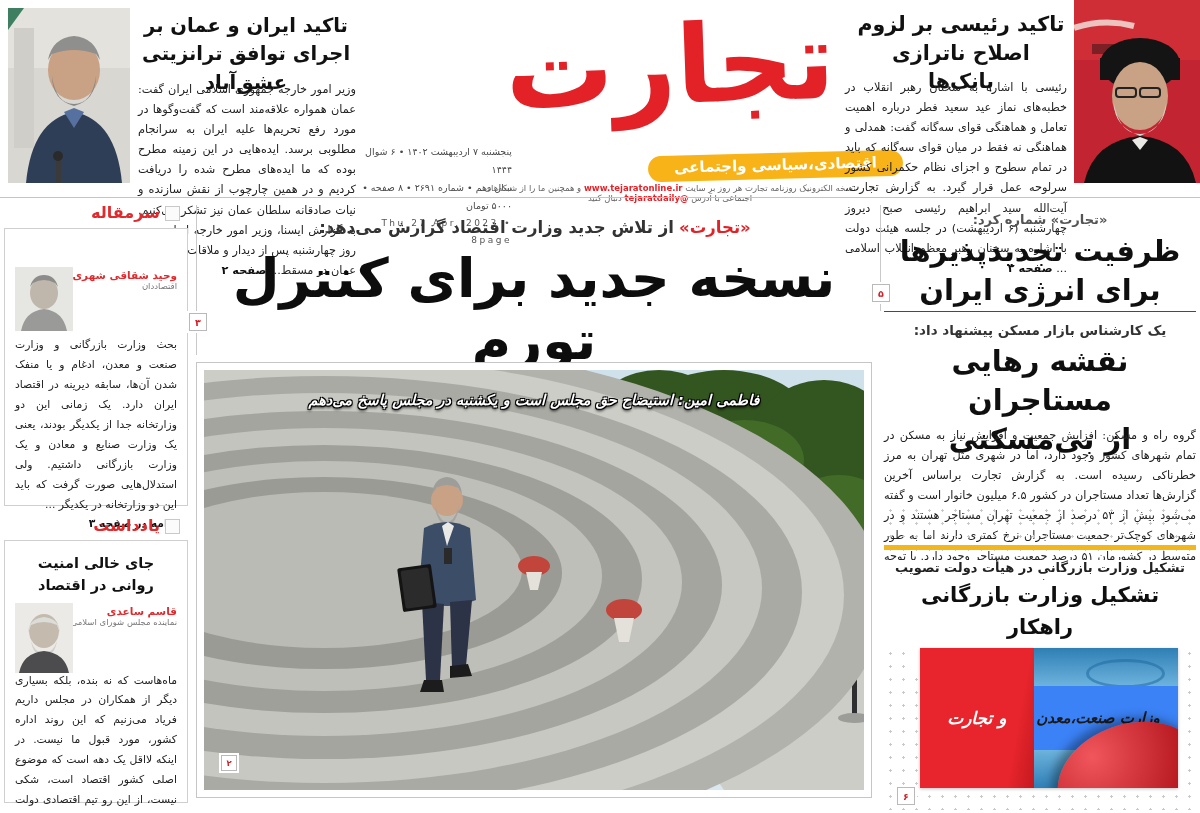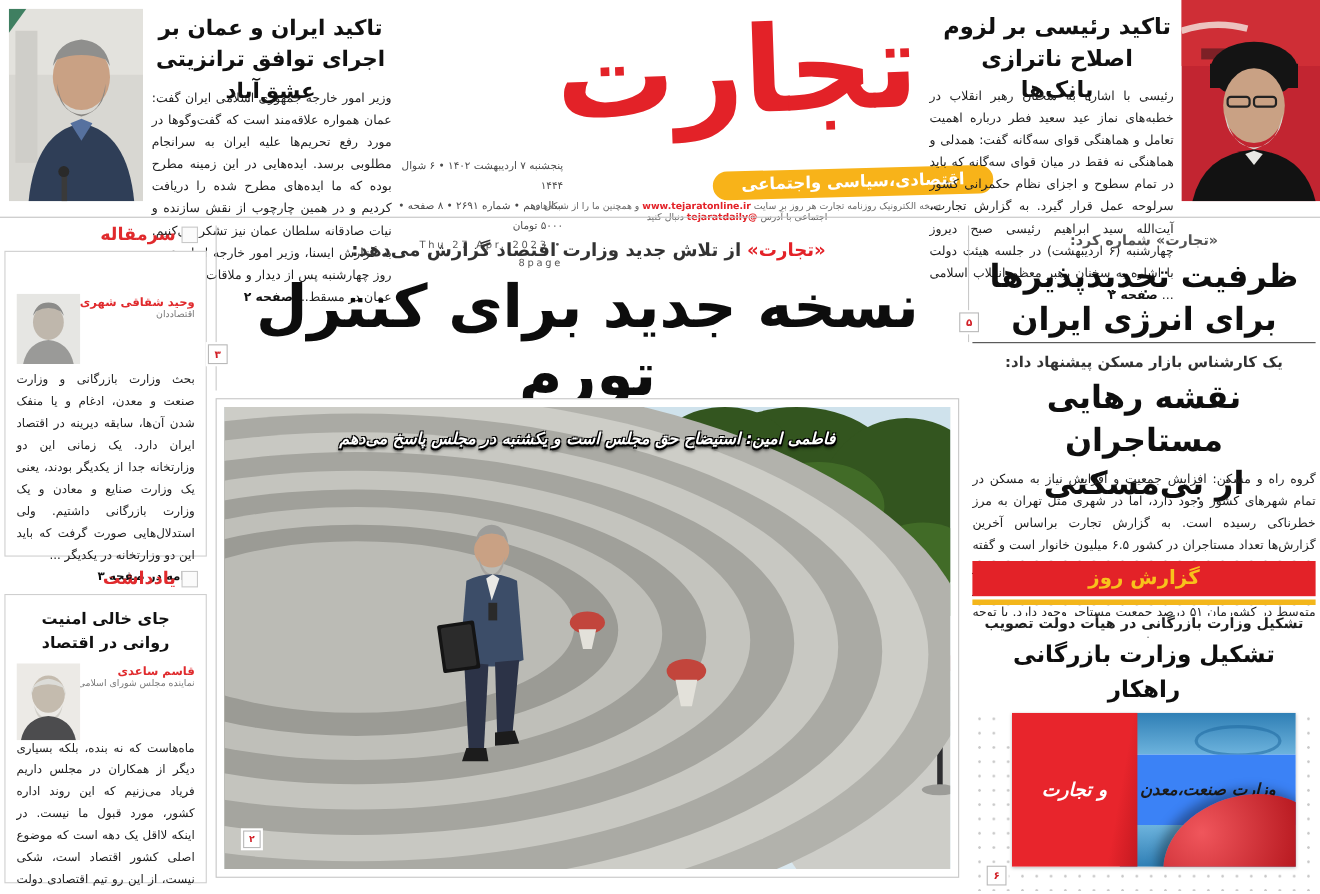--- a/index.html
+++ b/index.html
@@ -303,21 +303,20 @@
   <div class="abs rc-title rtl" style="left:884px;top:342px;width:312px;">
     <span>نقشه رهایی مستاجران</span><br>
     <span>از بی‌مسکنی</span>
   </div>
   <div class="abs rtl art-body just" style="left:884px;top:426px;width:312px;">
     <span>گروه راه و مسکن: افزایش جمعیت و افزایش نیاز به مسکن در تمام شهرهای کشور وجود دارد، اما در شهری مثل تهران به مرز خطرناکی رسیده است. به گزارش تجارت براساس آخرین گزارش‌ها تعداد مستاجران در کشور ۶.۵ میلیون خانوار است و گفته می‌شود بیش از ۵۳ درصد از جمعیت تهران مستاجر هستند و در شهرهای کوچک‌تر جمعیت مستاجران نرخ کمتری دارند اما به طور متوسط در کشورمان ۵۱ درصد جمعیت مستاجر وجود دارد. با توجه به جزئیات آماری ارائه شده، مردم ...</span>
     <span class="pref">صفحه ۵</span>
   </div>
 
   <div class="abs dots" style="left:880px;top:500px;width:320px;height:310px;"></div>
-  <div class="abs banner" style="left:884px;top:510px;width:312px;">گزارش روز</div>
   <div class="abs ybar" style="left:884px;top:545px;width:312px;"></div>
   <div class="abs rtl center" style="left:884px;top:560px;width:312px;">
     <span class="whitepatch kicker-dark" style="font-size:13px;color:#222;">تشکیل وزارت بازرگانی در هیأت دولت تصویب شد</span>
   </div>
   <div class="abs rtl center report-title" style="left:884px;top:580px;width:312px;">
     <span class="whitepatch">تشکیل وزارت بازرگانی راهکار</span><br>
     <span class="whitepatch">دولت برای تنظیم بازار</span>
   </div>
   <div class="abs rimg" style="left:920px;top:648px;width:258px;height:140px;">
     <div class="blue-top">

